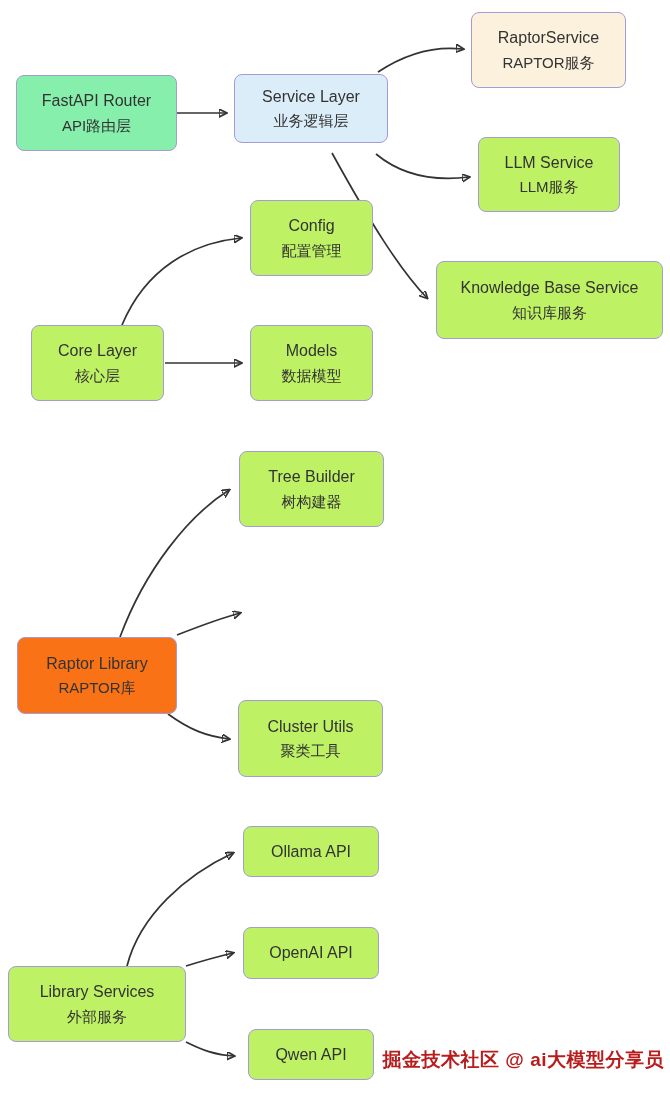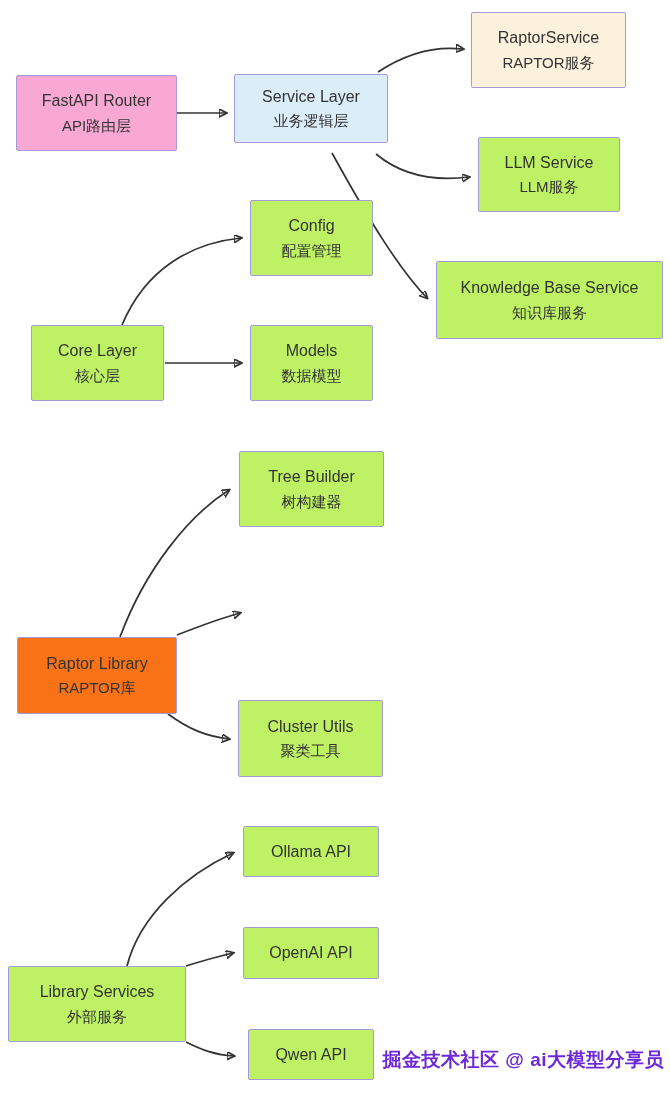--- a/index.html
+++ b/index.html
@@ -4,35 +4,35 @@
 <style>
   html,body { margin:0; padding:0; background:#ffffff; }
   .stage {
     position:relative; width:670px; height:1094px; background:#ffffff;
     font-family:"Liberation Sans","DejaVu Sans",sans-serif; overflow:hidden;
   }
   svg.edges { position:absolute; left:0; top:0; width:670px; height:1094px; }
   svg.edges path, svg.edges line { fill:none; stroke:#333333; stroke-width:1.7px; }
   .node {
     position:absolute; box-sizing:border-box;
-    border:1.5px solid #a49bd8; border-radius:2px;
+    border:1.5px solid #a49bd8; border-radius:8px;
     display:flex; flex-direction:column; align-items:center; justify-content:center;
     gap:6px; color:#333333; text-align:center; padding:4px;
   }
   .node .l1 { font-size:16px; line-height:1.2; white-space:nowrap; }
   .node .l2 { font-size:15px; line-height:1.2; white-space:nowrap; }
-  .fill-green    { background:#f9a8d4; }
+  .fill-green    { background:#86efac; }
   .fill-blue     { background:#dcedfa; }
   .fill-cream    { background:#fbf1dc; }
   .fill-pink     { background:#f97316; }
   .fill-lavender { background:#bef264; }
   .watermark {
     position:absolute; top:1047px; right:6px;
     font-size:19px; font-weight:bold; letter-spacing:0.5px;
-    color:#6d28d9; text-shadow:1px 1px 0 rgba(255,255,255,0.95);
+    color:#b91c1c; text-shadow:1px 1px 0 rgba(255,255,255,0.95);
     white-space:nowrap;
   }
 </style>
 </head>
 <body>
 
 <div class="stage">
 
   <svg class="edges" viewBox="0 0 670 1094">
     <defs>

